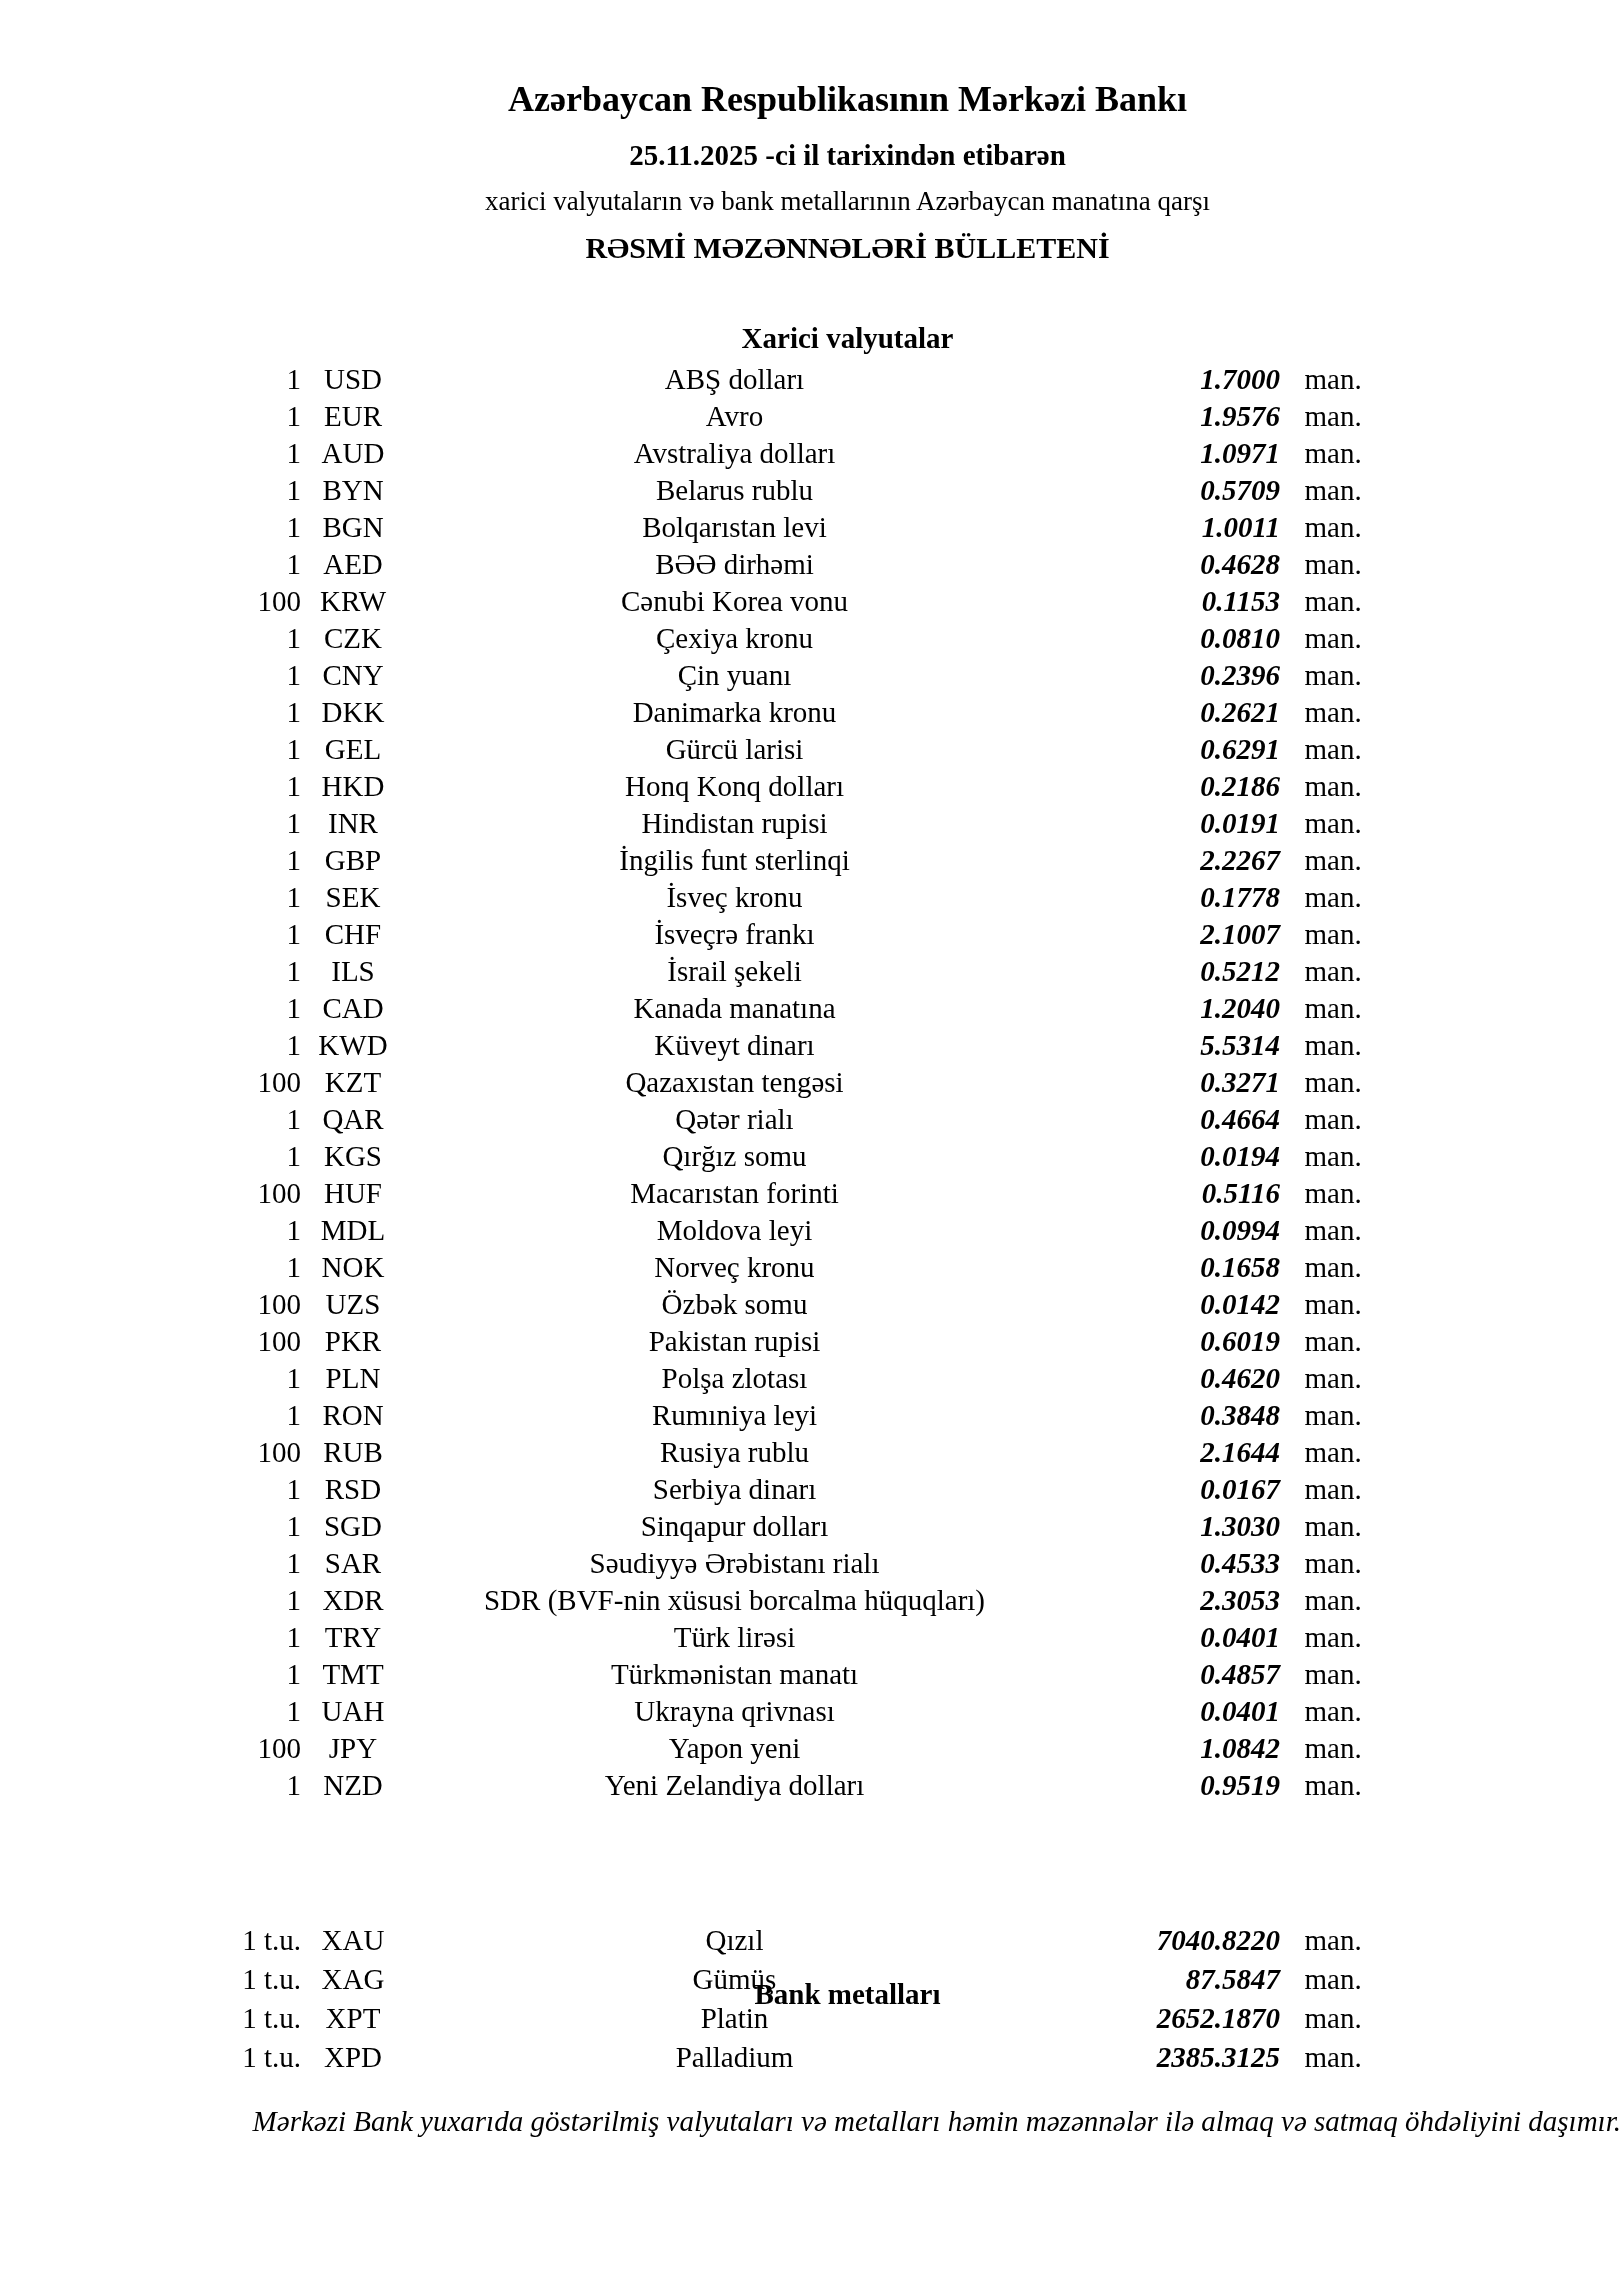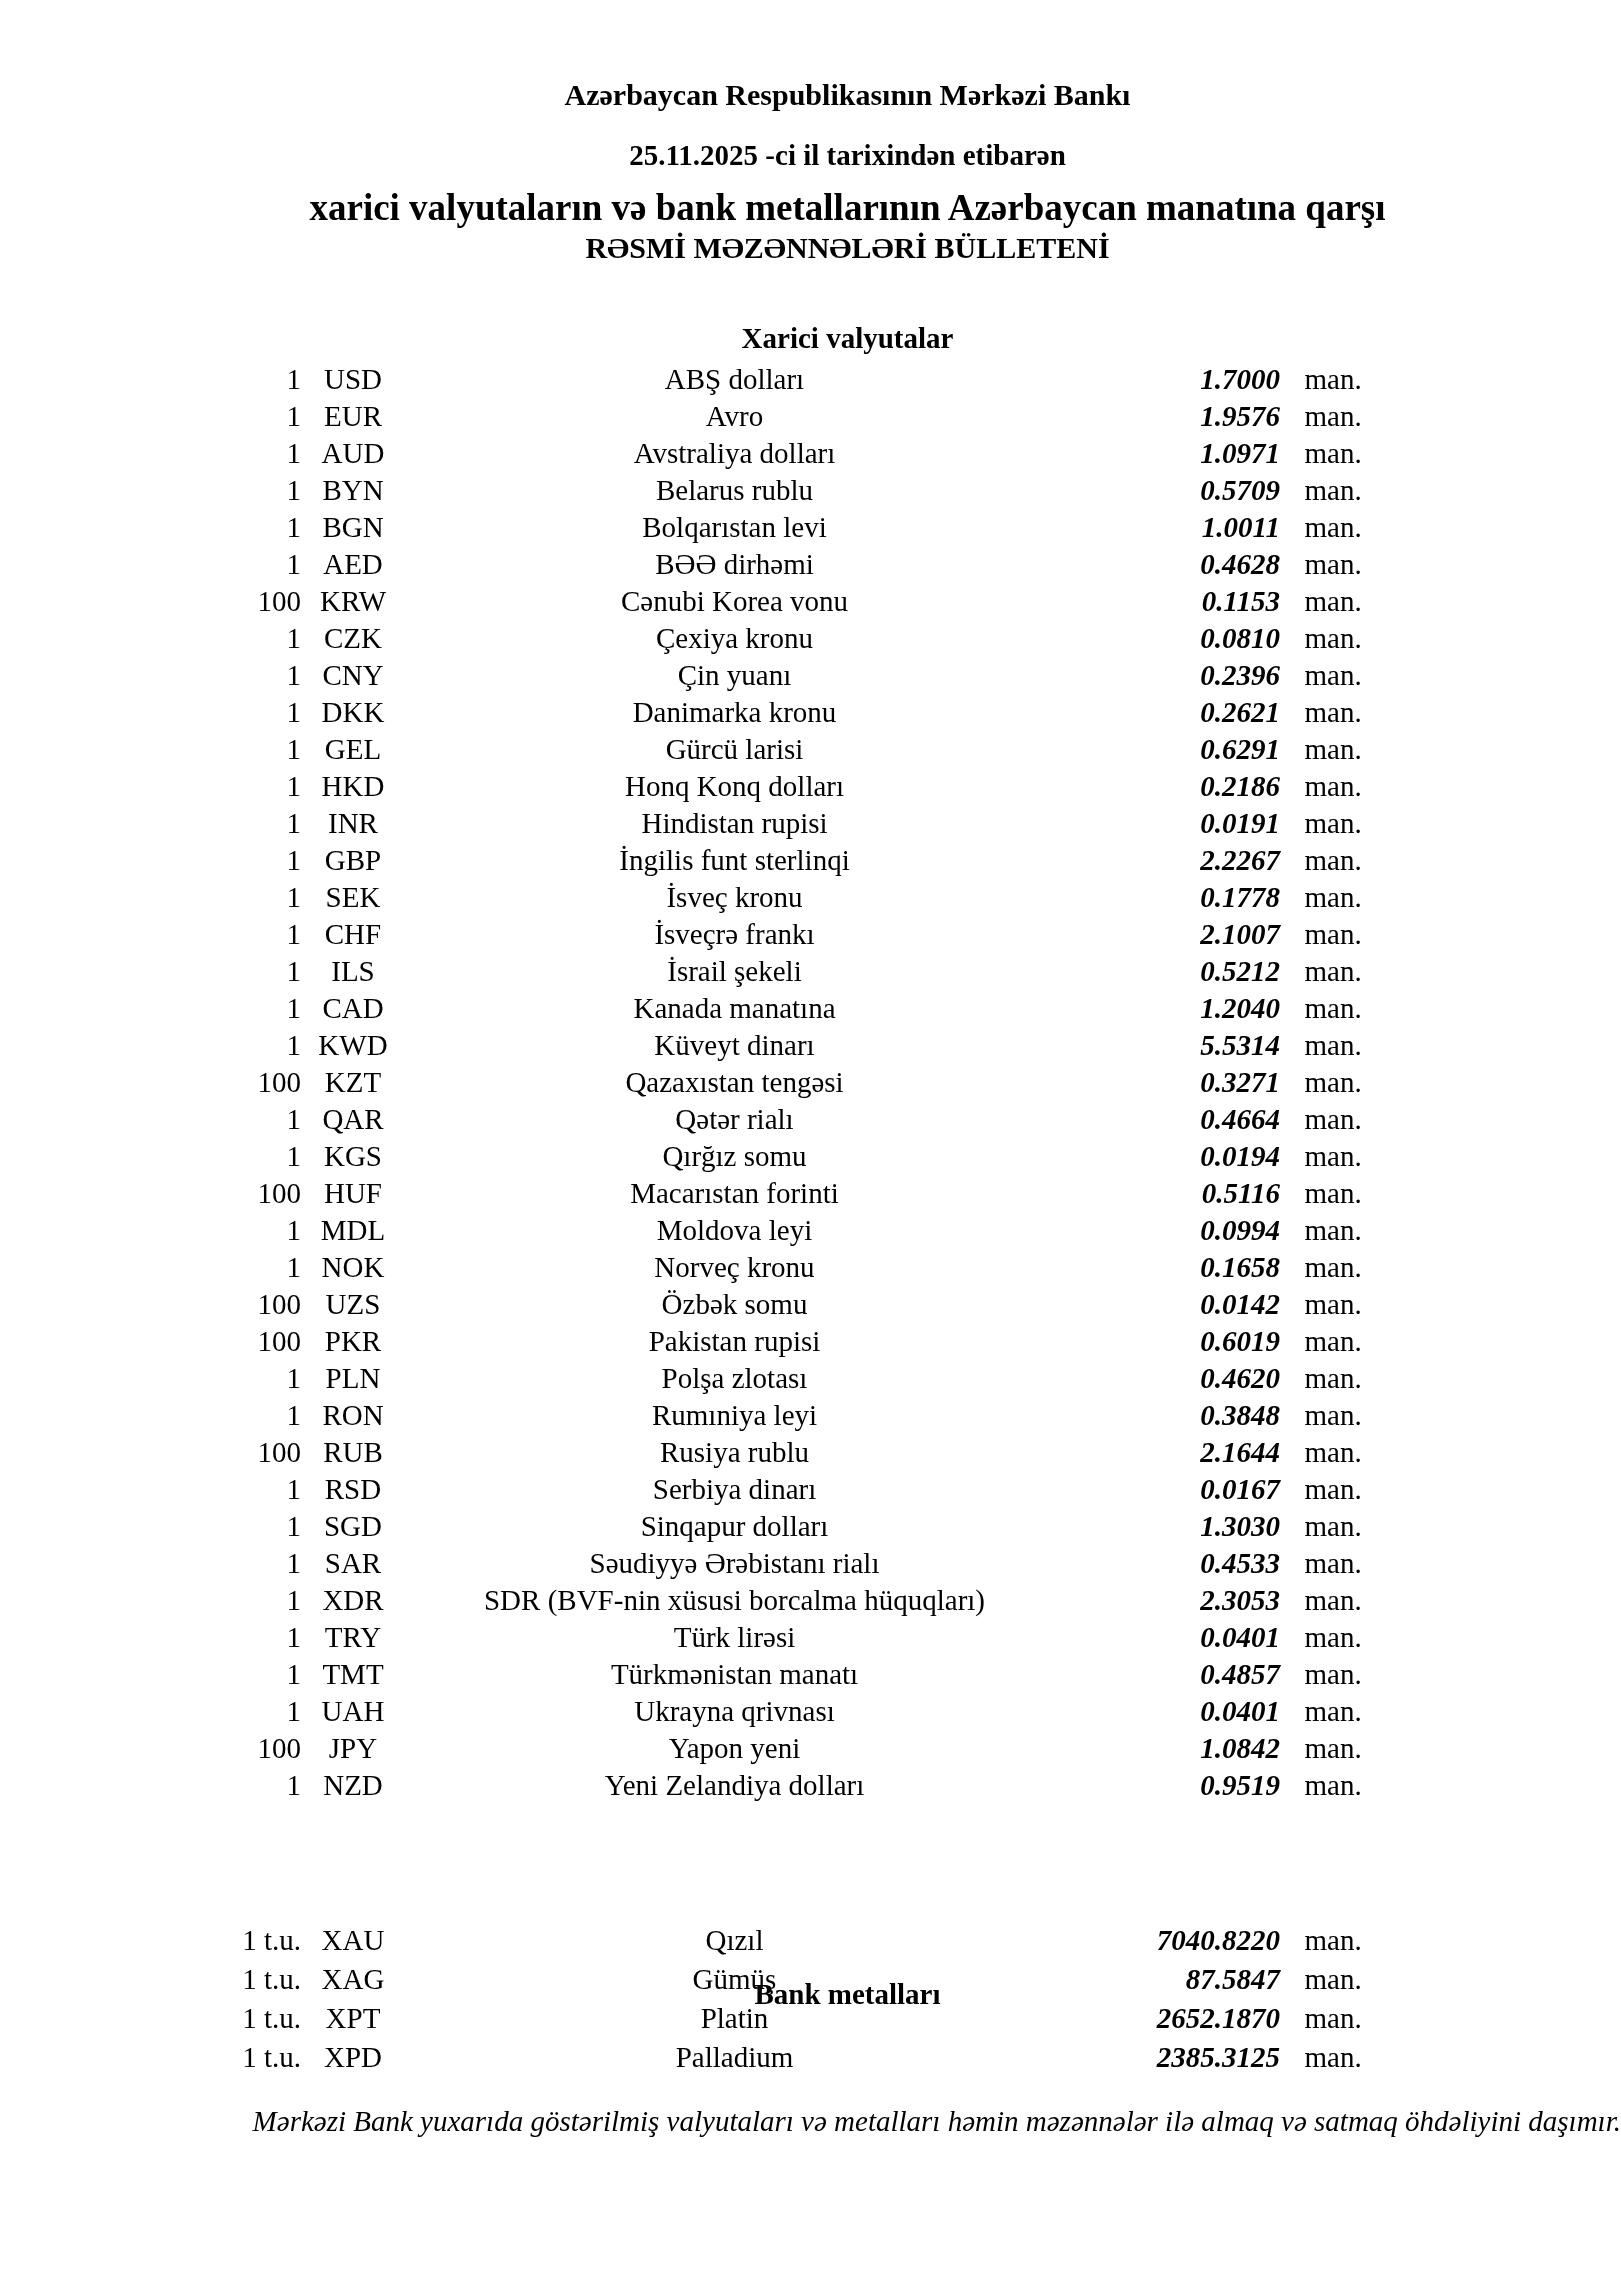--- a/index.html
+++ b/index.html
@@ -6,23 +6,23 @@
   body {
     width: 1621px; height: 2292px;
     background: #ffffff;
     color: #000000;
     font-family: "Liberation Serif", serif;
     position: relative;
     overflow: hidden;
   }
   .abs { position: absolute; }
   .centered-band { left: 74px; width: 1547px; text-align: center; }
-  .bank-name { top: 78px; font-size: 30px; font-weight: bold; }
+  .bank-name { top: 78px; font-size: 36px; font-weight: bold; }
   .date-line { top: 139px; font-size: 29px; font-weight: bold; text-align: center; }
-  .subject-line { top: 186px; font-size: 37px; font-weight: bold; }
+  .subject-line { top: 186px; font-size: 27px; font-weight: normal; }
   .bulletin-title { top: 231px; font-size: 30px; font-weight: bold; }
   .section-title { font-size: 29px; font-weight: bold; }
   .sec-currencies { top: 322px; }
   .sec-metals { top: 1978px; }
   .rate-table { left: 0; width: 1621px; }
   .tbl-currencies { top: 361px; }
   .tbl-metals { top: 1921px; }
   .trow {
     display: grid;
     grid-template-columns: 301px 104px 659px 216px 342px;

